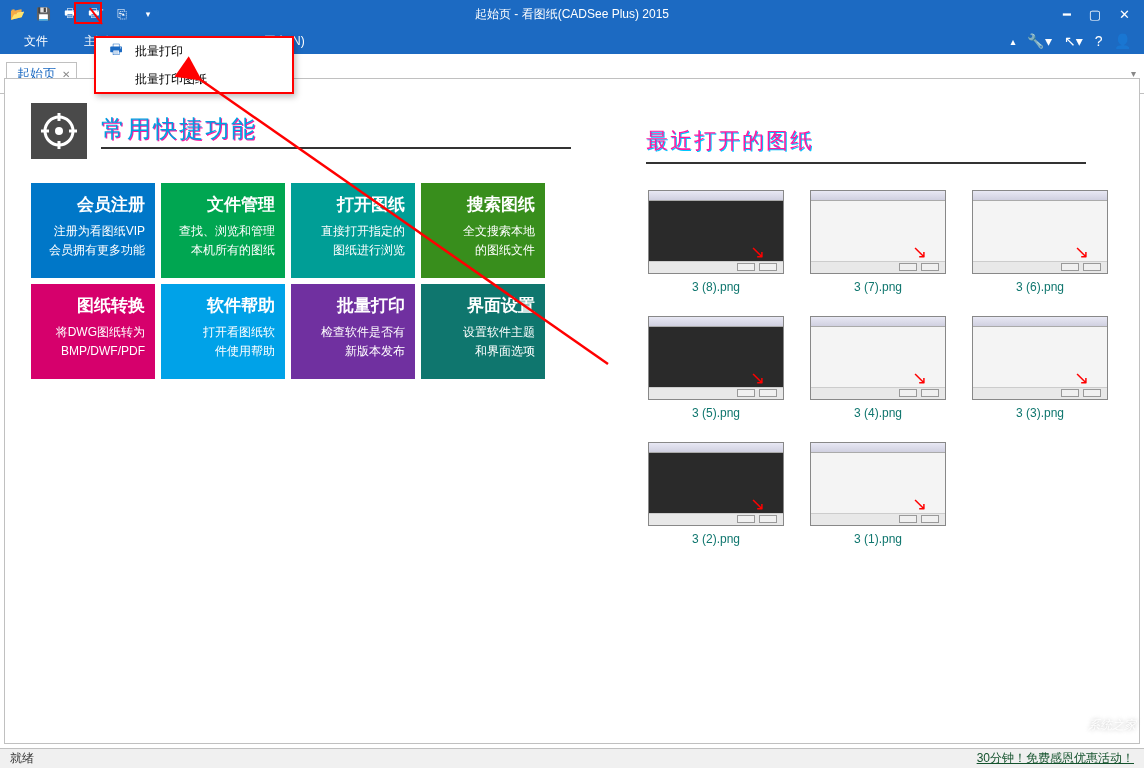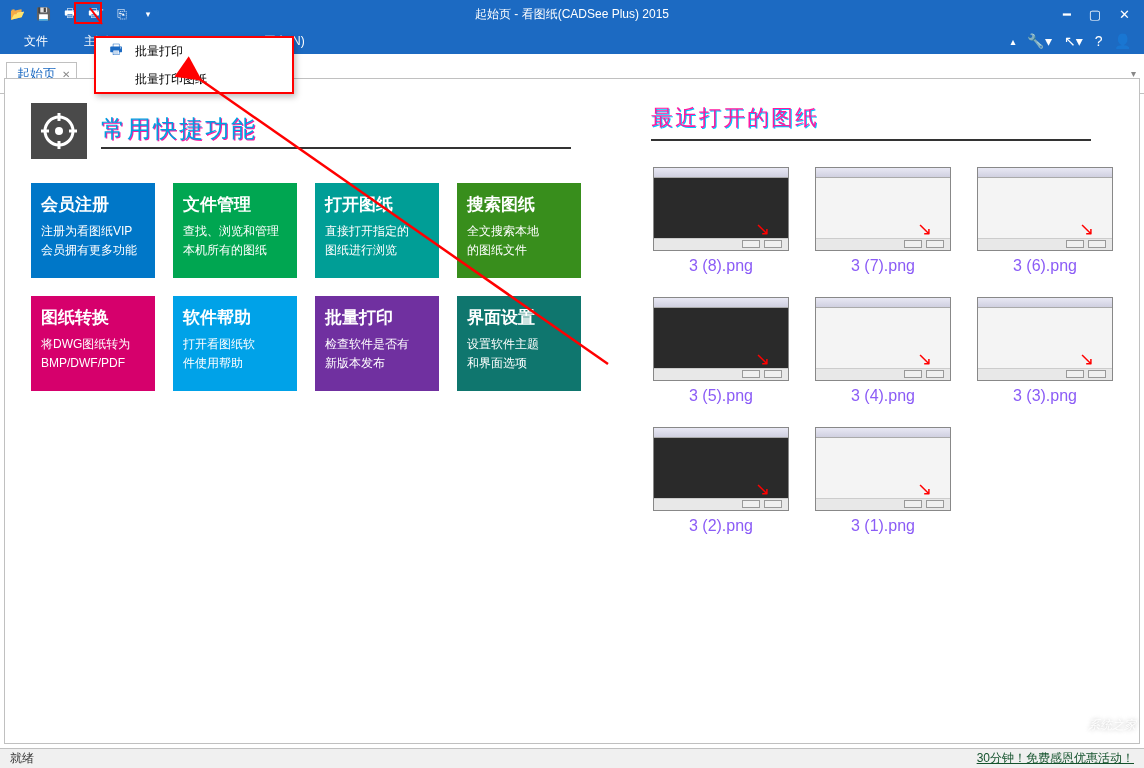--- a/index.html
+++ b/index.html
@@ -21,48 +21,48 @@
 
 .tabbar { background: #fff; height: 40px; border-bottom: 1px solid #c0c0c0; display: flex; align-items: center; padding-left: 6px; position: relative; }
 .tab { border: 1px solid #c0c0c0; border-bottom: none; background: #fff; padding: 2px 6px 2px 10px; font-size: 13px; color: #1c6ac2; display: flex; align-items: center; gap: 6px; }
 .tab-close { color: #888; font-size: 10px; cursor: pointer; }
 .tabbar-caret { margin-left: auto; margin-right: 8px; color: #888; font-size: 10px; cursor: pointer; }
 
 .content { position: absolute; top: 78px; left: 4px; right: 4px; bottom: 24px; border: 1px solid #c0c0c0; background: #fff; padding: 24px 26px; overflow: hidden; }
 
 .columns { display: flex; gap: 70px; }
 .left-col { flex: 0 0 545px; }
-.right-col { flex: 1; }
+.right-col { flex: 1; margin-top: 23px; }
 
 .section-header { display: flex; align-items: center; gap: 14px; margin-bottom: 24px; }
 .logo-box { width: 56px; height: 56px; background: #4a4a4a; display: flex; align-items: center; justify-content: center; }
 .logo-box svg { width: 40px; height: 40px; }
 .section-title { font-family: SimHei, sans-serif; font-size: 24px; font-weight: normal; color: #ff1aa0; text-shadow: 1px 1px 0 #00c8ff; letter-spacing: 2px; }
 .section-title.blue { color: #00a0e0; text-shadow: 1px 1px 0 #ff1aa0; }
 .title-underline { height: 2px; background: #333; margin-top: 2px; width: 470px; }
 .title-underline-r { height: 2px; background: #333; margin-top: 6px; width: 440px; margin-bottom: 26px; }
 
-.tiles { display: grid; grid-template-columns: repeat(4,124px); grid-template-rows: repeat(2,95px); gap: 18px; }
+.tiles { display: grid; grid-template-columns: repeat(4,124px); grid-template-rows: repeat(2,95px); gap: 6px; text-align: right; }
 .tile { color: #fff; padding: 10px 10px; cursor: pointer; }
 .tile-title { font-size: 17px; font-weight: bold; margin-bottom: 6px; }
 .tile-desc { font-size: 12px; line-height: 1.55; }
 .c-blue { background: #0077c8; }
 .c-green { background: #00a651; }
 .c-teal { background: #009e96; }
 .c-dgreen { background: #388e1c; }
 .c-magenta { background: #d6006c; }
 .c-ltblue { background: #00a2e8; }
 .c-purple { background: #7030a0; }
 .c-grey { background: #0f766e; }
 
 .recent-grid { display: grid; grid-template-columns: repeat(3,140px); gap: 22px 22px; }
 .thumb-item { display: flex; flex-direction: column; align-items: center; gap: 6px; cursor: pointer; }
 .thumb { width: 136px; height: 84px; border: 1px solid #888; background: #f4f4f4; position: relative; overflow: hidden; }
 .thumb-dark { background: #2a2a2a; }
-.thumb-caption { font-size: 16px; color: #8b5cf6; }
+.thumb-caption { font-size: 12px; color: #0f766e; }
 .thumb-bar { height: 10px; background: linear-gradient(#e8e8f4,#d0d0e0); border-bottom: 1px solid #aaa; }
 .thumb-footer { position: absolute; bottom: 0; left: 0; right: 0; height: 12px; background: #e8e8e8; border-top: 1px solid #ccc; }
 .thumb-btn { position: absolute; width: 18px; height: 8px; border: 1px solid #999; background: #f0f0f0; }
 .red-arrow-sm { position: absolute; color: #ff0000; font-size: 18px; }
 
 .dropdown { position: absolute; top: 36px; left: 94px; background: #fff; border: 1px solid #999; box-shadow: 2px 3px 6px rgba(0,0,0,0.25); width: 200px; z-index: 50; }
 .dd-item { display: flex; align-items: center; gap: 10px; padding: 5px 12px; font-size: 12px; cursor: pointer; }
 .dd-icon { width: 18px; height: 18px; display: flex; align-items: center; justify-content: center; color: #1c6ac2; font-size: 14px; }
 
 .statusbar { position: absolute; bottom: 0; left: 0; right: 0; height: 20px; background: #f0f0f0; border-top: 1px solid #c0c0c0; display: flex; align-items: center; padding: 0 10px; font-size: 12px; color: #333; justify-content: space-between; }

